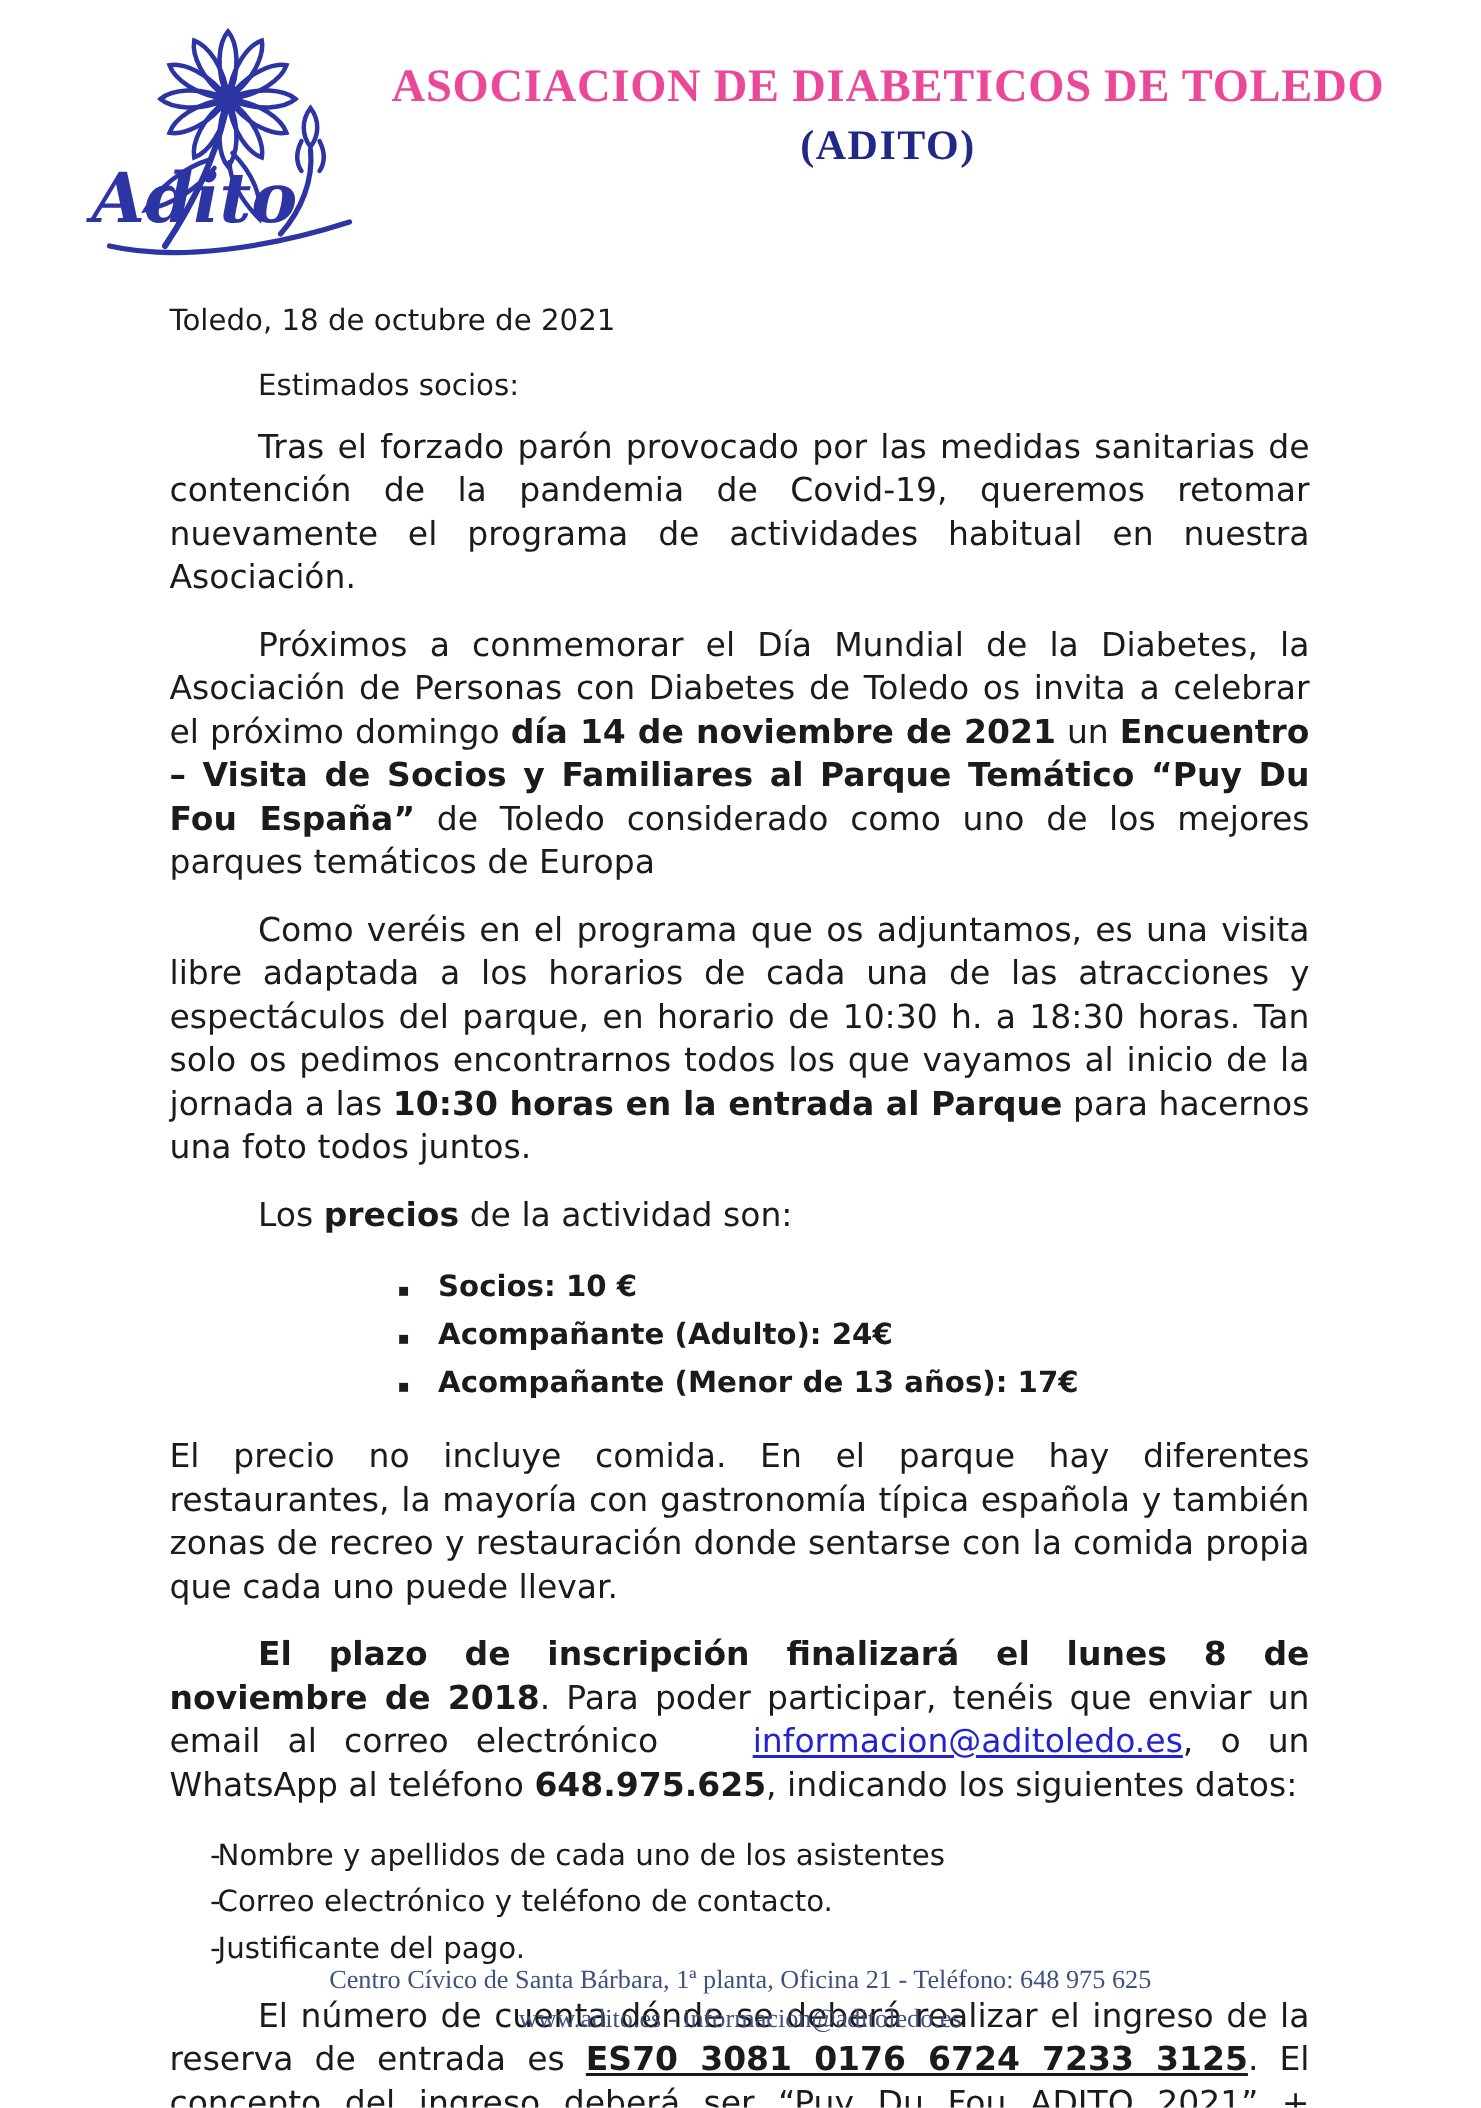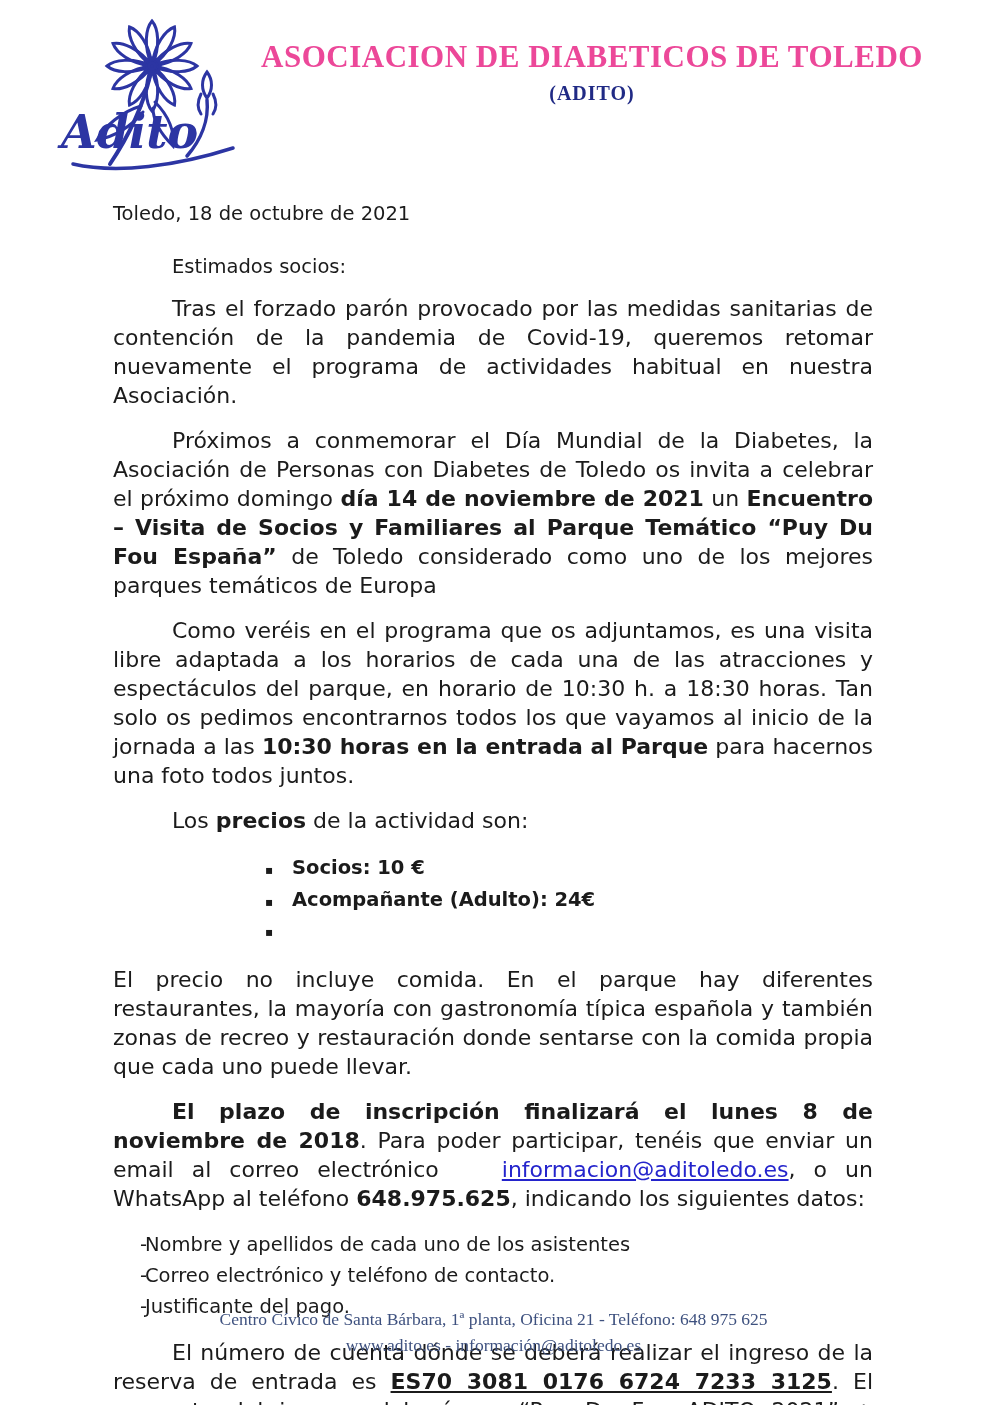--- a/index.html
+++ b/index.html
@@ -10,26 +10,26 @@
   
   .header{display:flex;align-items:flex-start;padding:14px 60px 0 55px;}
   .logo-box{width:202px;height:162px;flex:none;}
   .titles{flex:1;text-align:center;padding-top:26px;}
   .org-title{
     font-family:"Liberation Serif",serif;font-weight:bold;
     font-size:31px;color:#ec4899;letter-spacing:.5px;line-height:34px;
   }
   .org-subtitle{
     font-family:"Liberation Serif",serif;font-weight:bold;
-    font-size:20px;color:#202a85;margin-top:8px;letter-spacing:1px;
+    font-size:28px;color:#202a85;margin-top:8px;letter-spacing:1px;
   }
   
   .content{padding:0 114px 0 113px;}
   .date-line{font-size:19.5px;margin-top:26px;}
-  .salutation{text-indent:59px;font-size:19.5px;margin-top:30px;}
+  .salutation{text-indent:59px;font-size:19.5px;margin-top:20px;}
   p.para{
     font-size:22px;line-height:29px;text-align:justify;
     text-indent:59px;margin:16px 0;
   }
   p.para.no-indent{text-indent:0;}
   .b{font-weight:bold;}
   .u{text-decoration:underline;}
   a.link{color:#2424cc;text-decoration:underline;margin-left:45px;}
   
   .price-list{margin:18px 0 18px 152px;font-weight:bold;font-size:19.5px;line-height:30px;}
@@ -108,20 +108,21 @@
     <div class="price-row">
         <span class="sq-marker">▪</span>
         <span>Socios: 10 €</span>
       </div>
     <div class="price-row">
         <span class="sq-marker">▪</span>
         <span>Acompañante (Adulto): 24€</span>
       </div>
     <div class="price-row">
         <span class="sq-marker">▪</span>
+        <span>Acompañante (Menor de 13 años): 17€</span>
       </div>
   </div>
 
   <p class="para no-indent"><span>El precio no incluye comida. En el parque hay diferentes restaurantes, la mayoría con gastronomía típica española y también zonas de recreo y restauración donde sentarse con la comida propia que cada uno puede llevar.</span></p>
 
   <p class="para"><span class="b">El plazo de inscripción finalizará el lunes 8 de noviembre de 2018</span><span>. Para poder participar, tenéis que enviar un email al correo electrónico </span><a class="link" href="#">informacion@aditoledo.es</a><span>, o un WhatsApp al teléfono </span><span class="b">648.975.625</span><span>, indicando los siguientes datos:</span></p>
 
   <div class="data-list">
     <div class="data-row">
         <span class="dash-marker">-</span>

